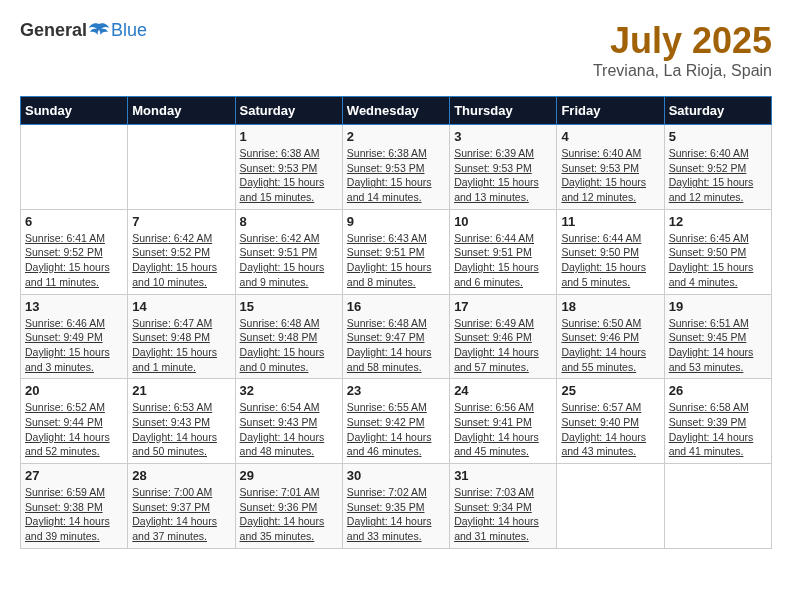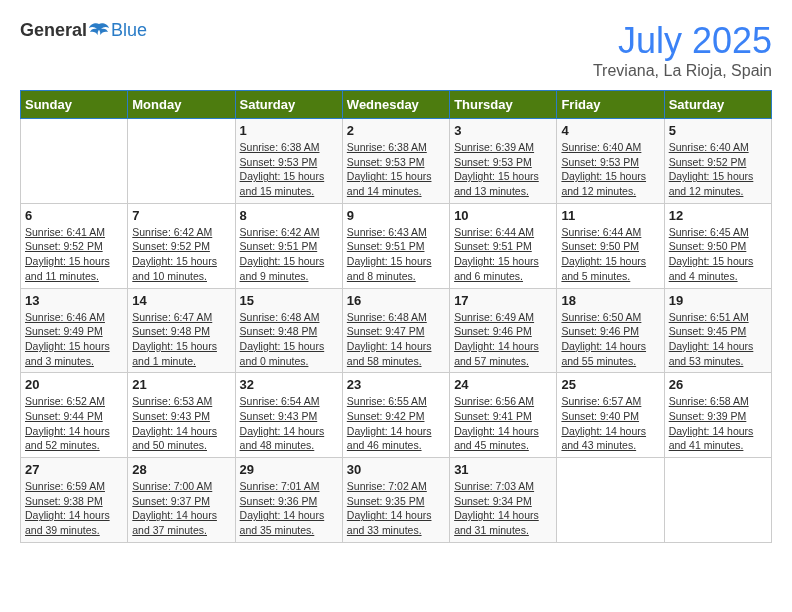--- a/index.html
+++ b/index.html
@@ -7,46 +7,46 @@
       font-family: Arial, sans-serif;
       background: #fff;
       width: 792px;
       min-height: 612px;
       padding: 20px;
     }
     .header {
       display: flex;
       justify-content: space-between;
       align-items: flex-start;
-      margin-bottom: 10px;
+      margin-bottom: 16px;
     }
     .logo {
       display: flex;
       align-items: center;
       gap: 0px;
     }
     .title-block {
       text-align: right;
     }
     .month-title {
       font-size: 36px;
-      font-weight: normal;
-      color: #3b82f6;
+      font-weight: bold;
+      color: #a16207;
     }
     .location-title {
       font-size: 16px;
       color: #555;
     }
     table {
       width: 100%;
       border-collapse: collapse;
       font-size: 11px;
     }
     thead tr th {
-      background-color: #4d7c0f;
+      background-color: #0f172a;
       color: #fff;
       padding: 6px 4px;
       text-align: left;
       font-size: 13px;
       font-weight: bold;
       border: 1px solid #2a7cc7;
     }
     tbody tr td {
       border: 1px solid #ccc;
       vertical-align: top;

